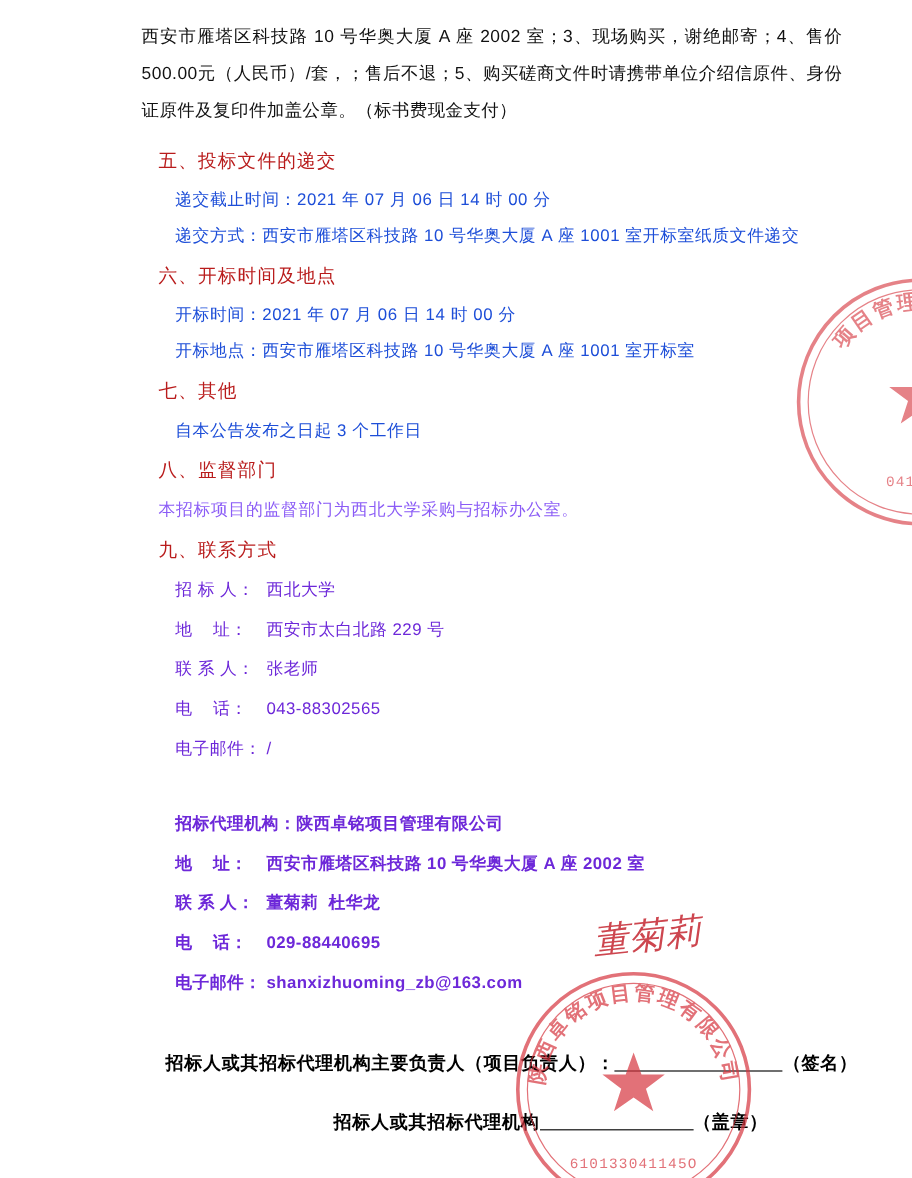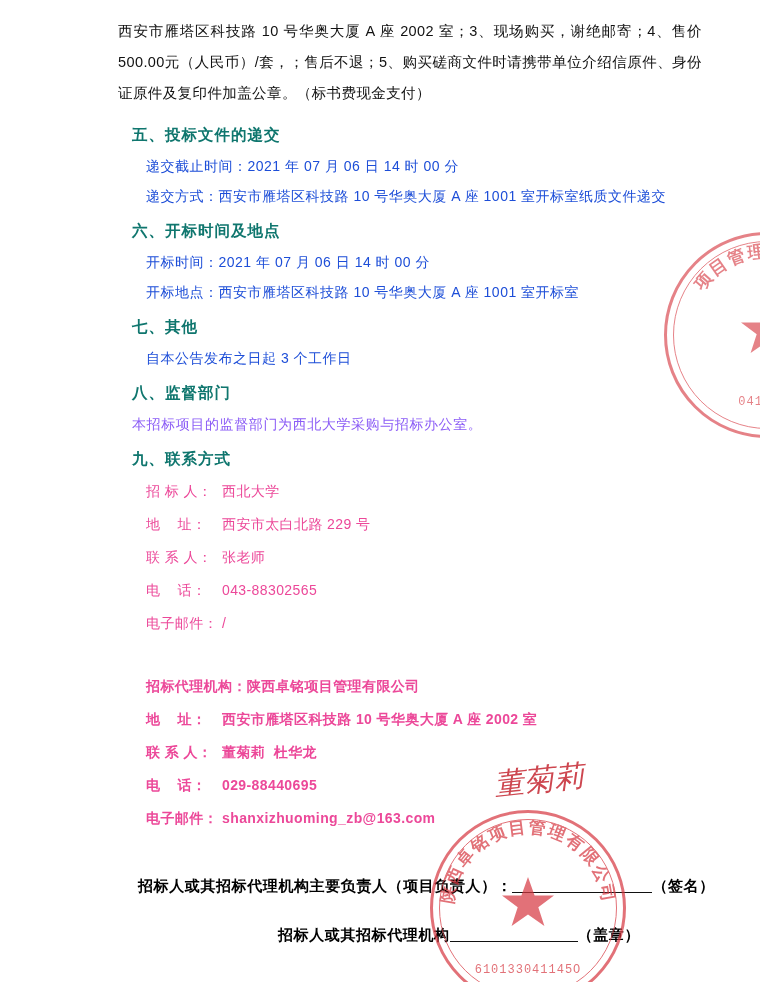--- a/index.html
+++ b/index.html
@@ -27,25 +27,25 @@
     line-height: 31px;
     letter-spacing: 0.4px;
     text-align: justify;
     color: #111;
   }
   .lead-para {
     margin: 0 0 12px 0;
   }
   h2.section-title {
     font-size: 15.5px;
-    font-weight: bold;
+    font-weight: normal;
     line-height: 28px;
     margin: 6px 0 2px 14px;
     letter-spacing: 1px;
-    color: #0f766e;
+    color: #b91c1c;
   }
   .indent-line {
     font-size: 14px;
     line-height: 30px;
     margin-left: 28px;
     letter-spacing: 0.5px;
     color: #1d4ed8;
     white-space: pre;
   }
   .body-line {
@@ -56,21 +56,21 @@
     color: #8b5cf6;
   }
   .contact-block {
     margin-top: 2px;
   }
   .contact-row {
     font-size: 14px;
     line-height: 33px;
     margin-left: 28px;
     letter-spacing: 0.4px;
-    color: #ec4899;
+    color: #6d28d9;
     white-space: pre;
   }
   .contact-row .lbl {
     display: inline-block;
     min-width: 76px;
   }
   .gap-block {
     height: 26px;
   }
   .agency-block {

